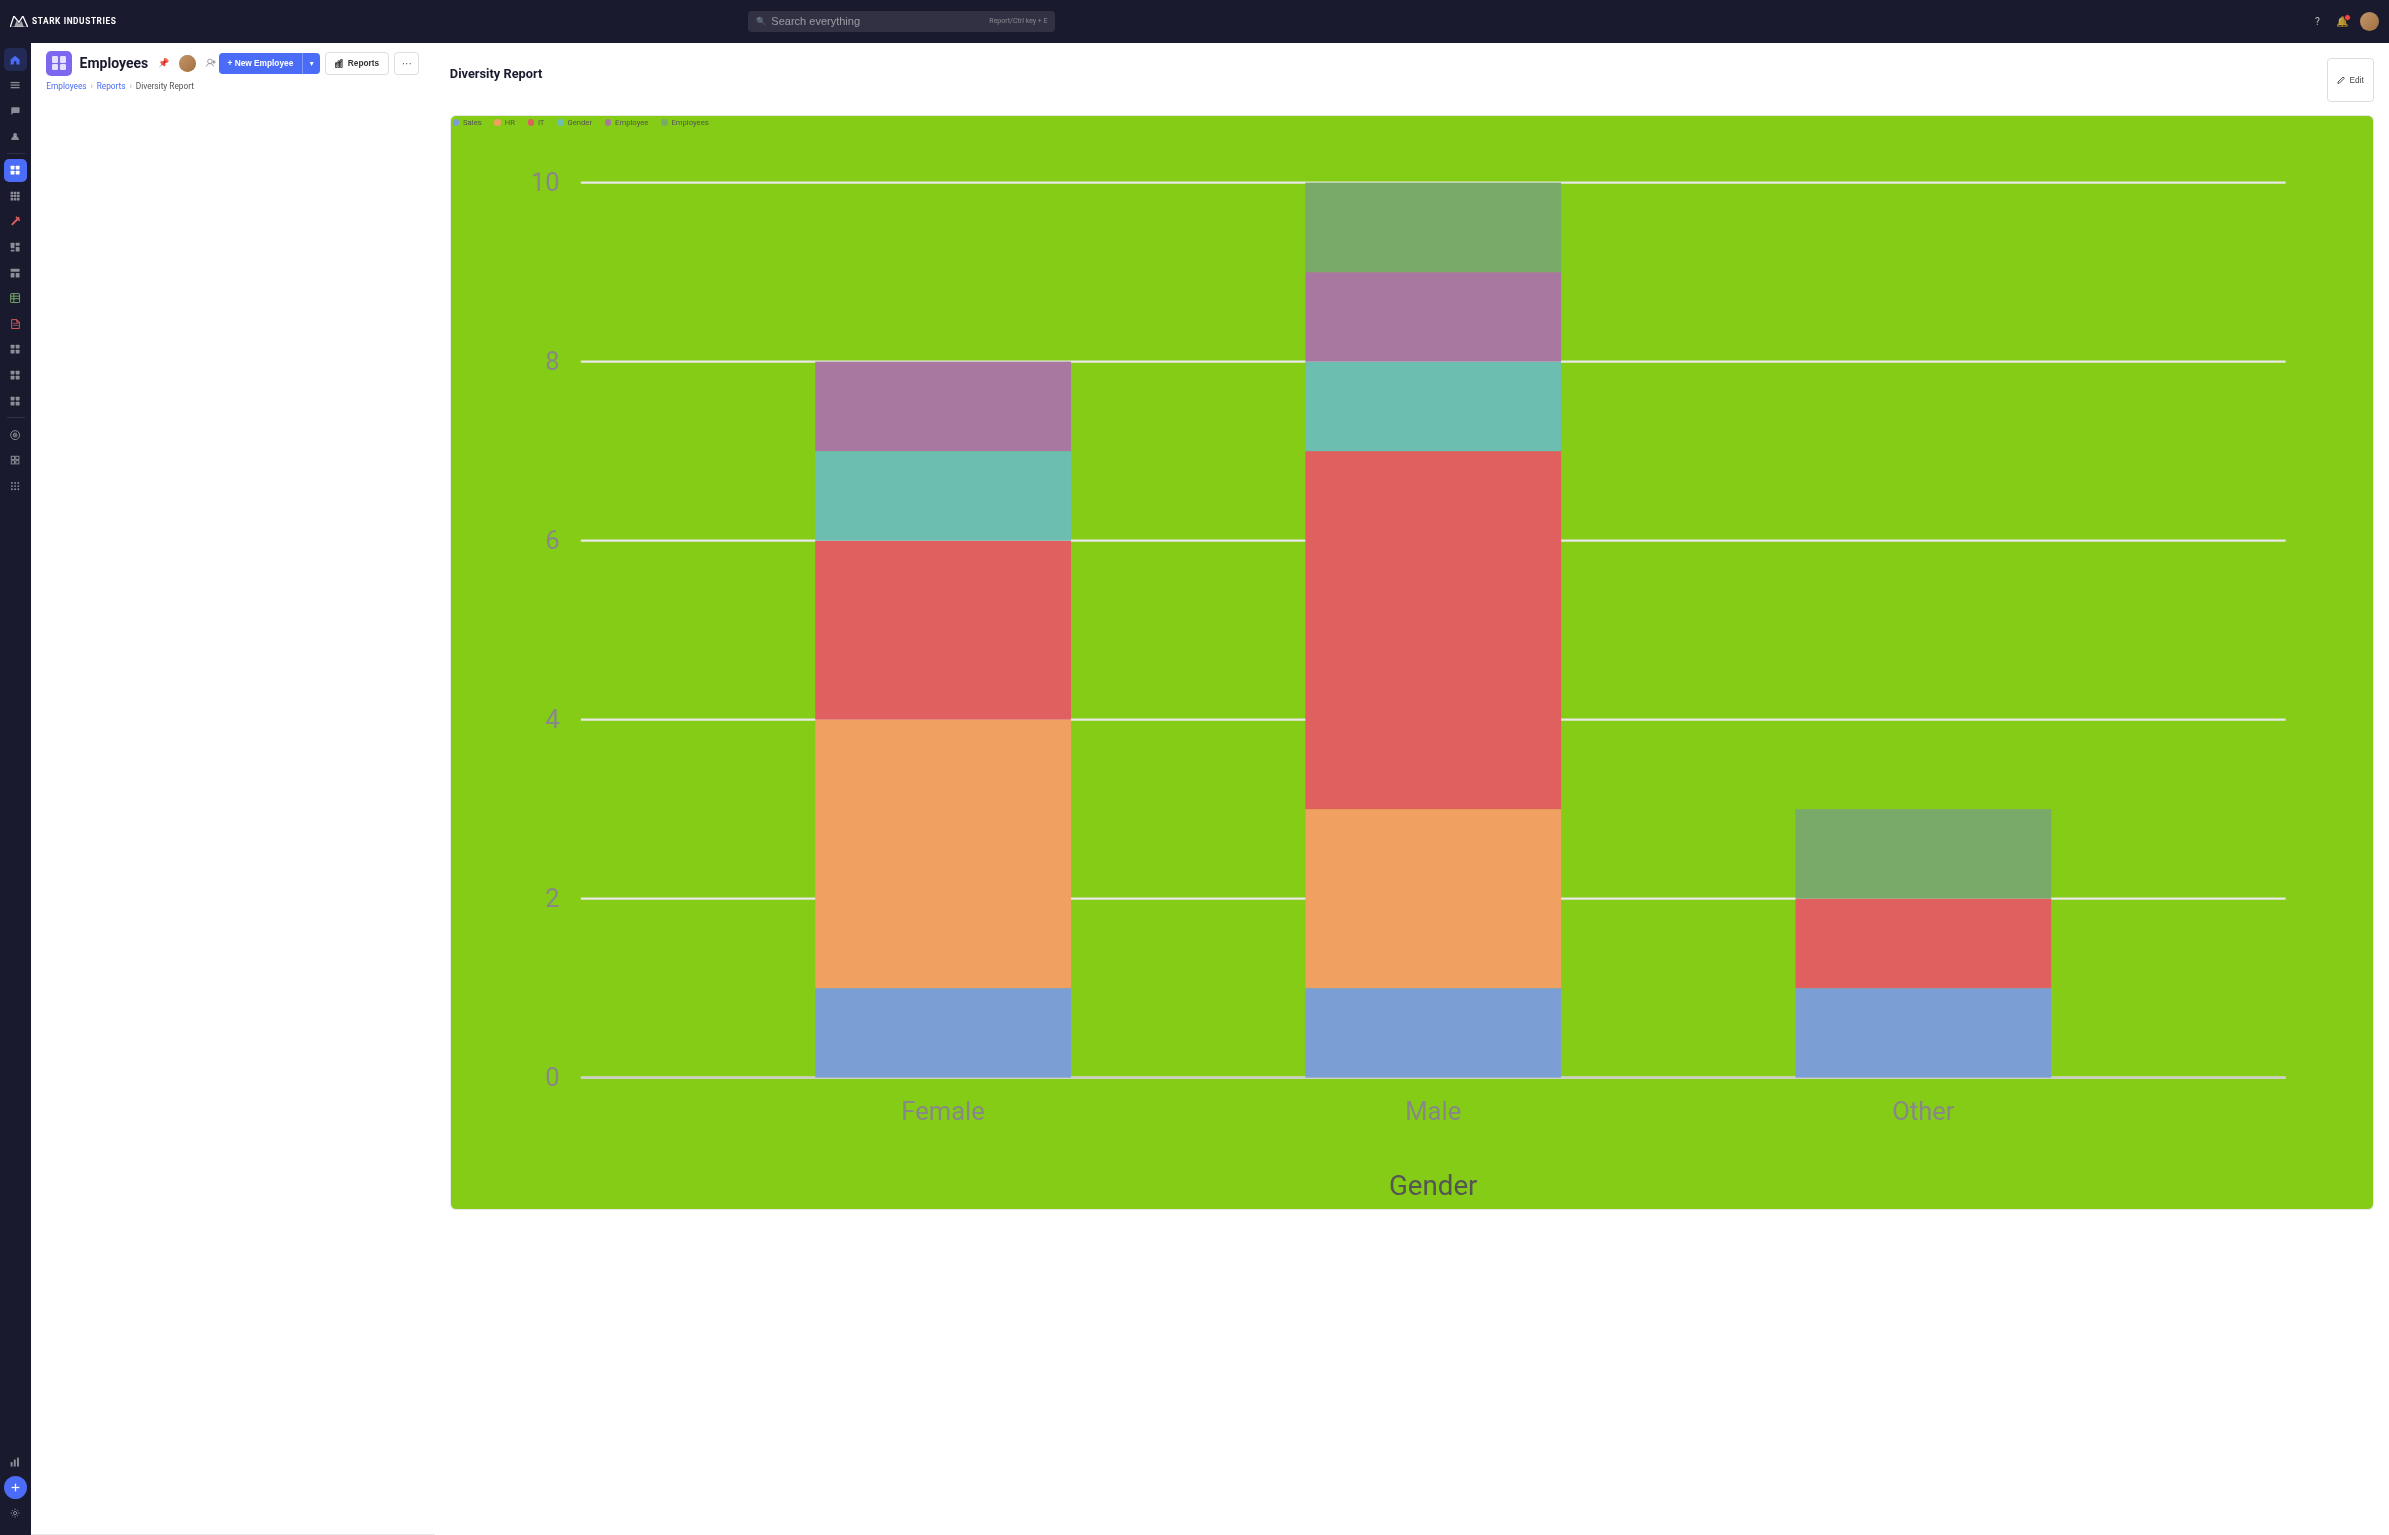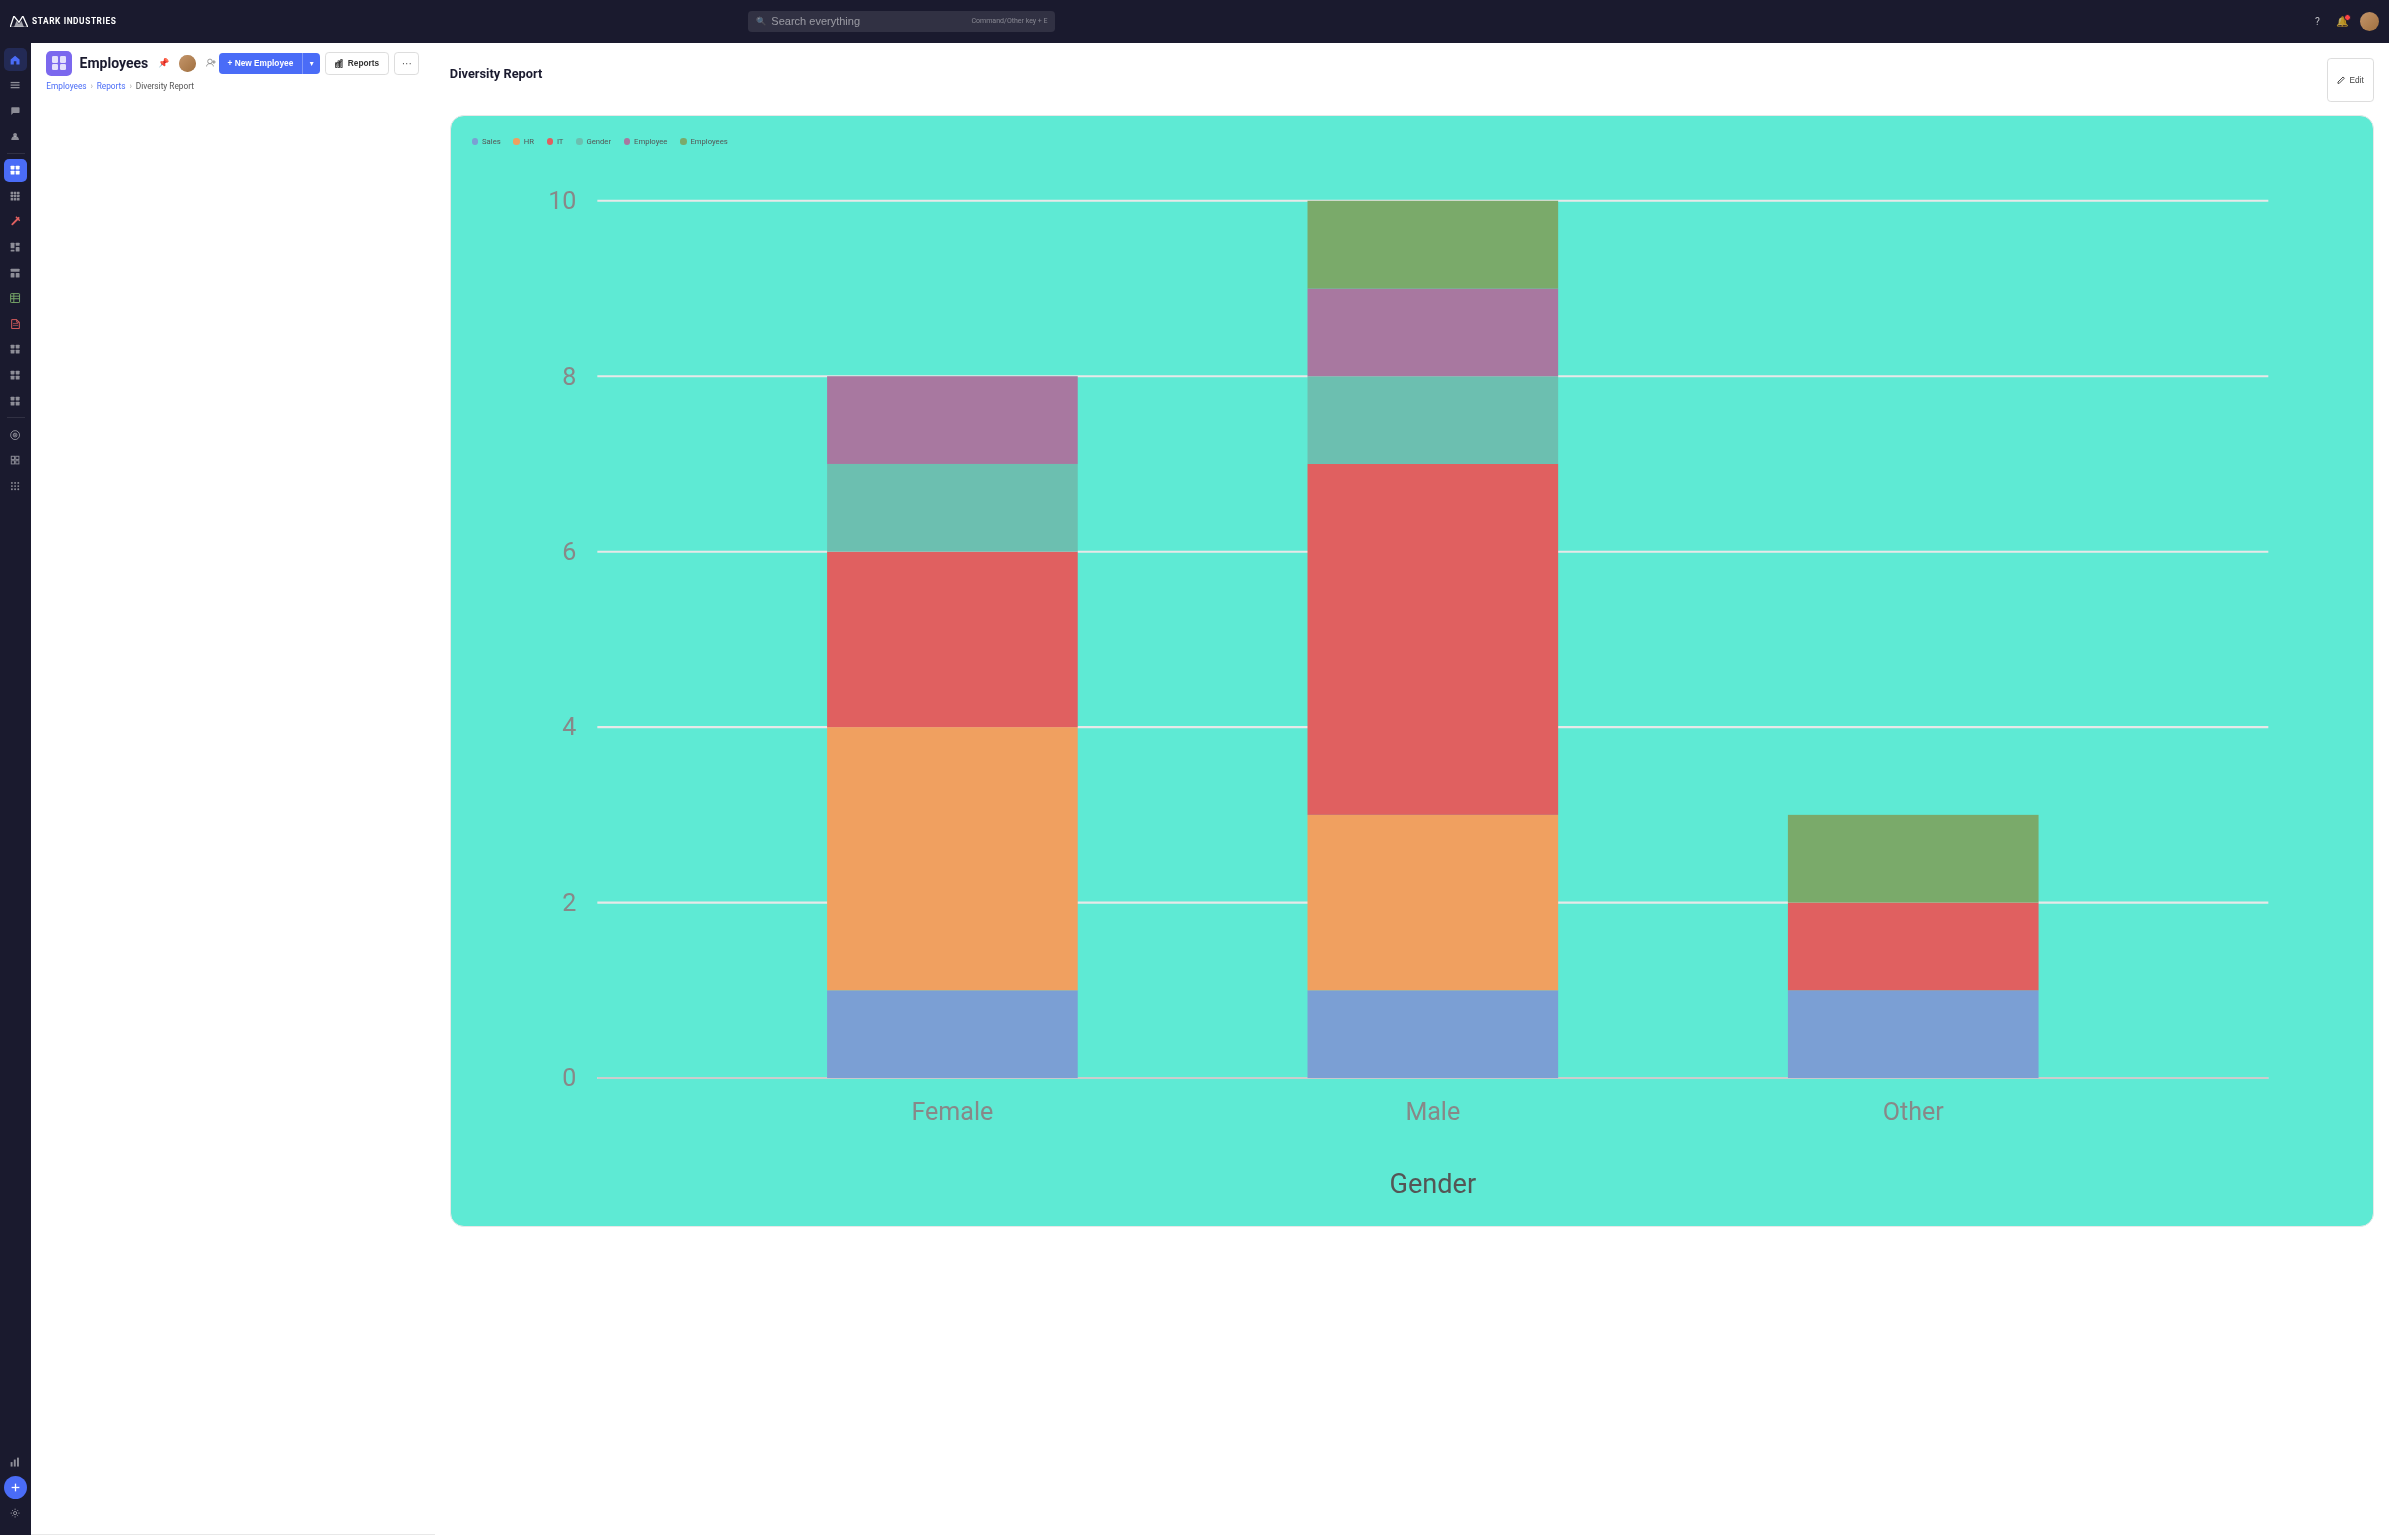--- a/index.html
+++ b/index.html
@@ -300,24 +300,24 @@
     }
     .report-header {
       display: flex;
       justify-content: space-between;
       align-items: center;
       margin-bottom: 12.8px;
     }
 
     
     .chart-container {
-      background: #5eead4;
+      background: #84cc16;
       border: 0.6px solid #e8e8e8;
-      border-radius: 14px;
-      padding: 21px;
+      border-radius: 6px;
+      padding: 2px;
     }
 
     
     .legend {
       display: flex;
       gap: 12.8px;
       margin-bottom: 12.8px;
       flex-wrap: wrap;
     }
     .legend-item {
@@ -351,21 +351,21 @@
       <svg width="18" height="11.5" viewBox="0 0 28 18">
         <polygon points="0,18 6,0 14,10 20,0 28,18" fill="none" stroke="white" stroke-width="2"></polygon>
         <polygon points="6,18 10,8 14,13 18,8 22,18" fill="white" opacity="0.6"></polygon>
       </svg>
     </div>
     <span>STARK INDUSTRIES</span>
   </div>
   <div class="search-bar">
     <span style="color:rgba(255,255,255,0.5);font-size:8.3px;">🔍</span>
     <input type="text" placeholder="Search everything" style="">
-    <span class="search-shortcut">Command/Other key + E</span>
+    <span class="search-shortcut">Report/Ctrl key + E</span>
   </div>
   <div class="topbar-right">
     <div class="topbar-icon" title="Help">?</div>
     <div class="topbar-icon notification-badge" title="Notifications">🔔</div>
     <div class="avatar">
       <div style="width:100%;height:100%;background:linear-gradient(135deg,#c4956a,#a07040);"></div>
     </div>
   </div>
 </div>
 

